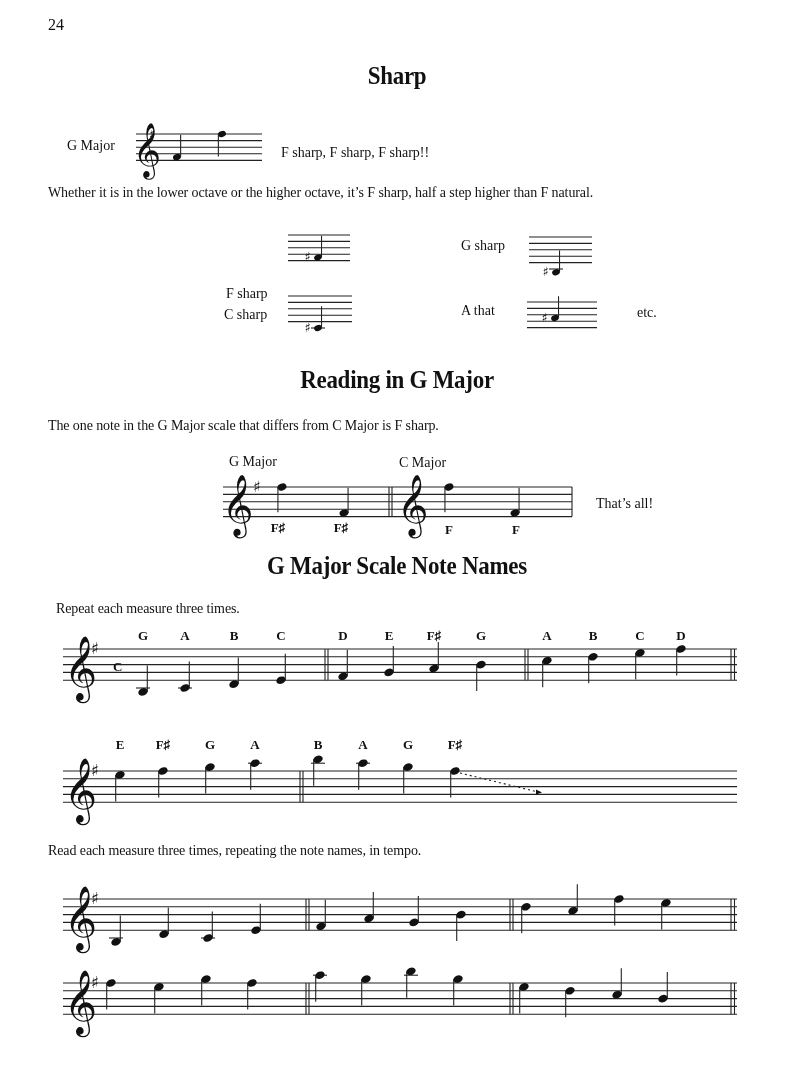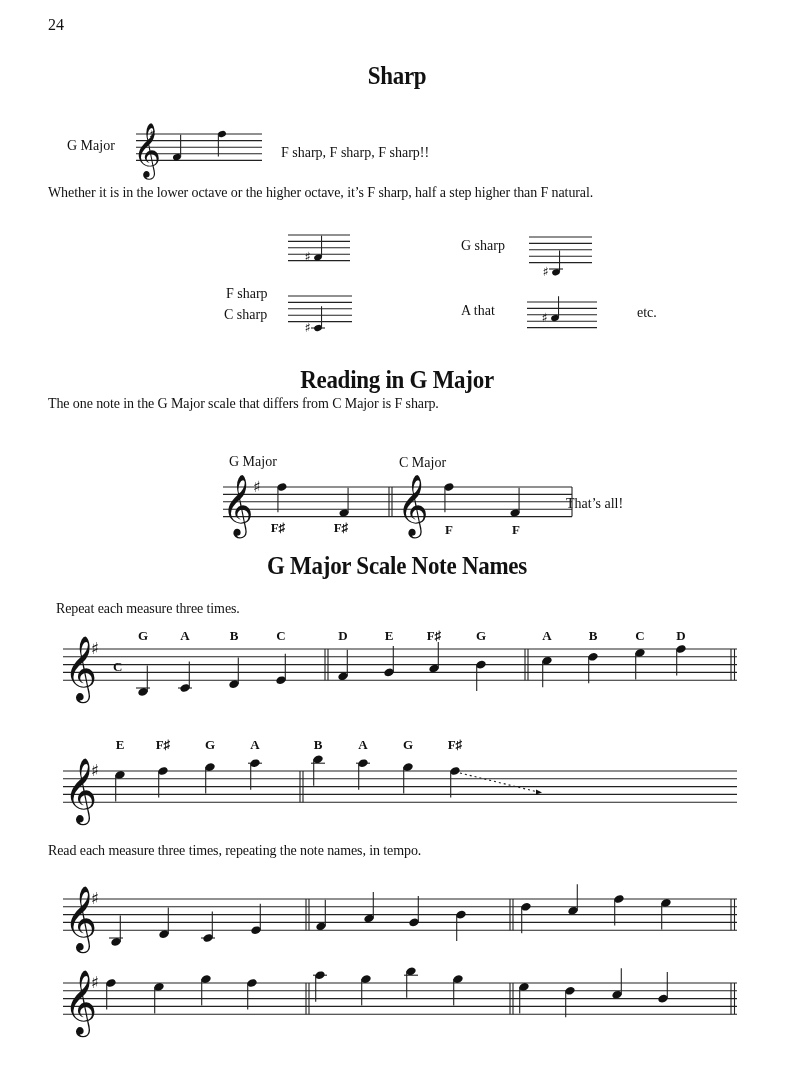--- a/index.html
+++ b/index.html
@@ -31,24 +31,24 @@
 <div class="abs lbl" style="left:281px;top:145px;">F sharp, F sharp, F sharp!!</div>
 <div class="abs txt" style="left:48px;top:185px;font-family:Liberation Serif, serif;">Whether it is in the lower octave or the higher octave, it’s F sharp, half a step higher than F natural.</div>
 
 <div class="abs lbl" style="left:226px;top:238px;margin-top:48px;">F sharp</div>
 <div class="abs lbl" style="left:461px;top:238px;">G sharp</div>
 <div class="abs lbl" style="left:224px;top:307px;">C sharp</div>
 <div class="abs lbl" style="left:461px;top:303px;">A that</div>
 <div class="abs lbl" style="left:610px;top:305px;margin-left:27px;">etc.</div>
 
 <div class="abs h1" style="left:0;width:794px;top:366px;text-align:center;">Reading in G Major</div>
-<div class="abs txt" style="left:48px;top:396px;">The one note in the G Major scale that differs from C Major is F sharp.</div>
+<div class="abs txt" style="left:48px;top:418px;">The one note in the G Major scale that differs from C Major is F sharp.</div>
 <div class="abs lbl" style="left:229px;top:454px;">G Major</div>
 <div class="abs lbl" style="left:399px;top:455px;">C Major</div>
-<div class="abs lbl" style="left:566px;top:496px;">That’s all!</div>
+<div class="abs lbl" style="left:596px;top:496px;">That’s all!</div>
 
 <div class="abs h1" style="left:0;width:794px;top:552px;text-align:center;">G Major Scale Note Names</div>
 <div class="abs txt" style="left:56px;top:601px;">Repeat each measure three times.</div>
 
 <div class="abs txt" style="left:48px;top:843px;">Read each measure three times, repeating the note names, in tempo.</div>
 
 <svg class="music" width="794" height="1074" id="music">
     <g class="staff">
       <line x1="136" x2="262" y1="134" y2="134"></line>
       <line x1="136" x2="262" y1="140.6" y2="140.6"></line>

